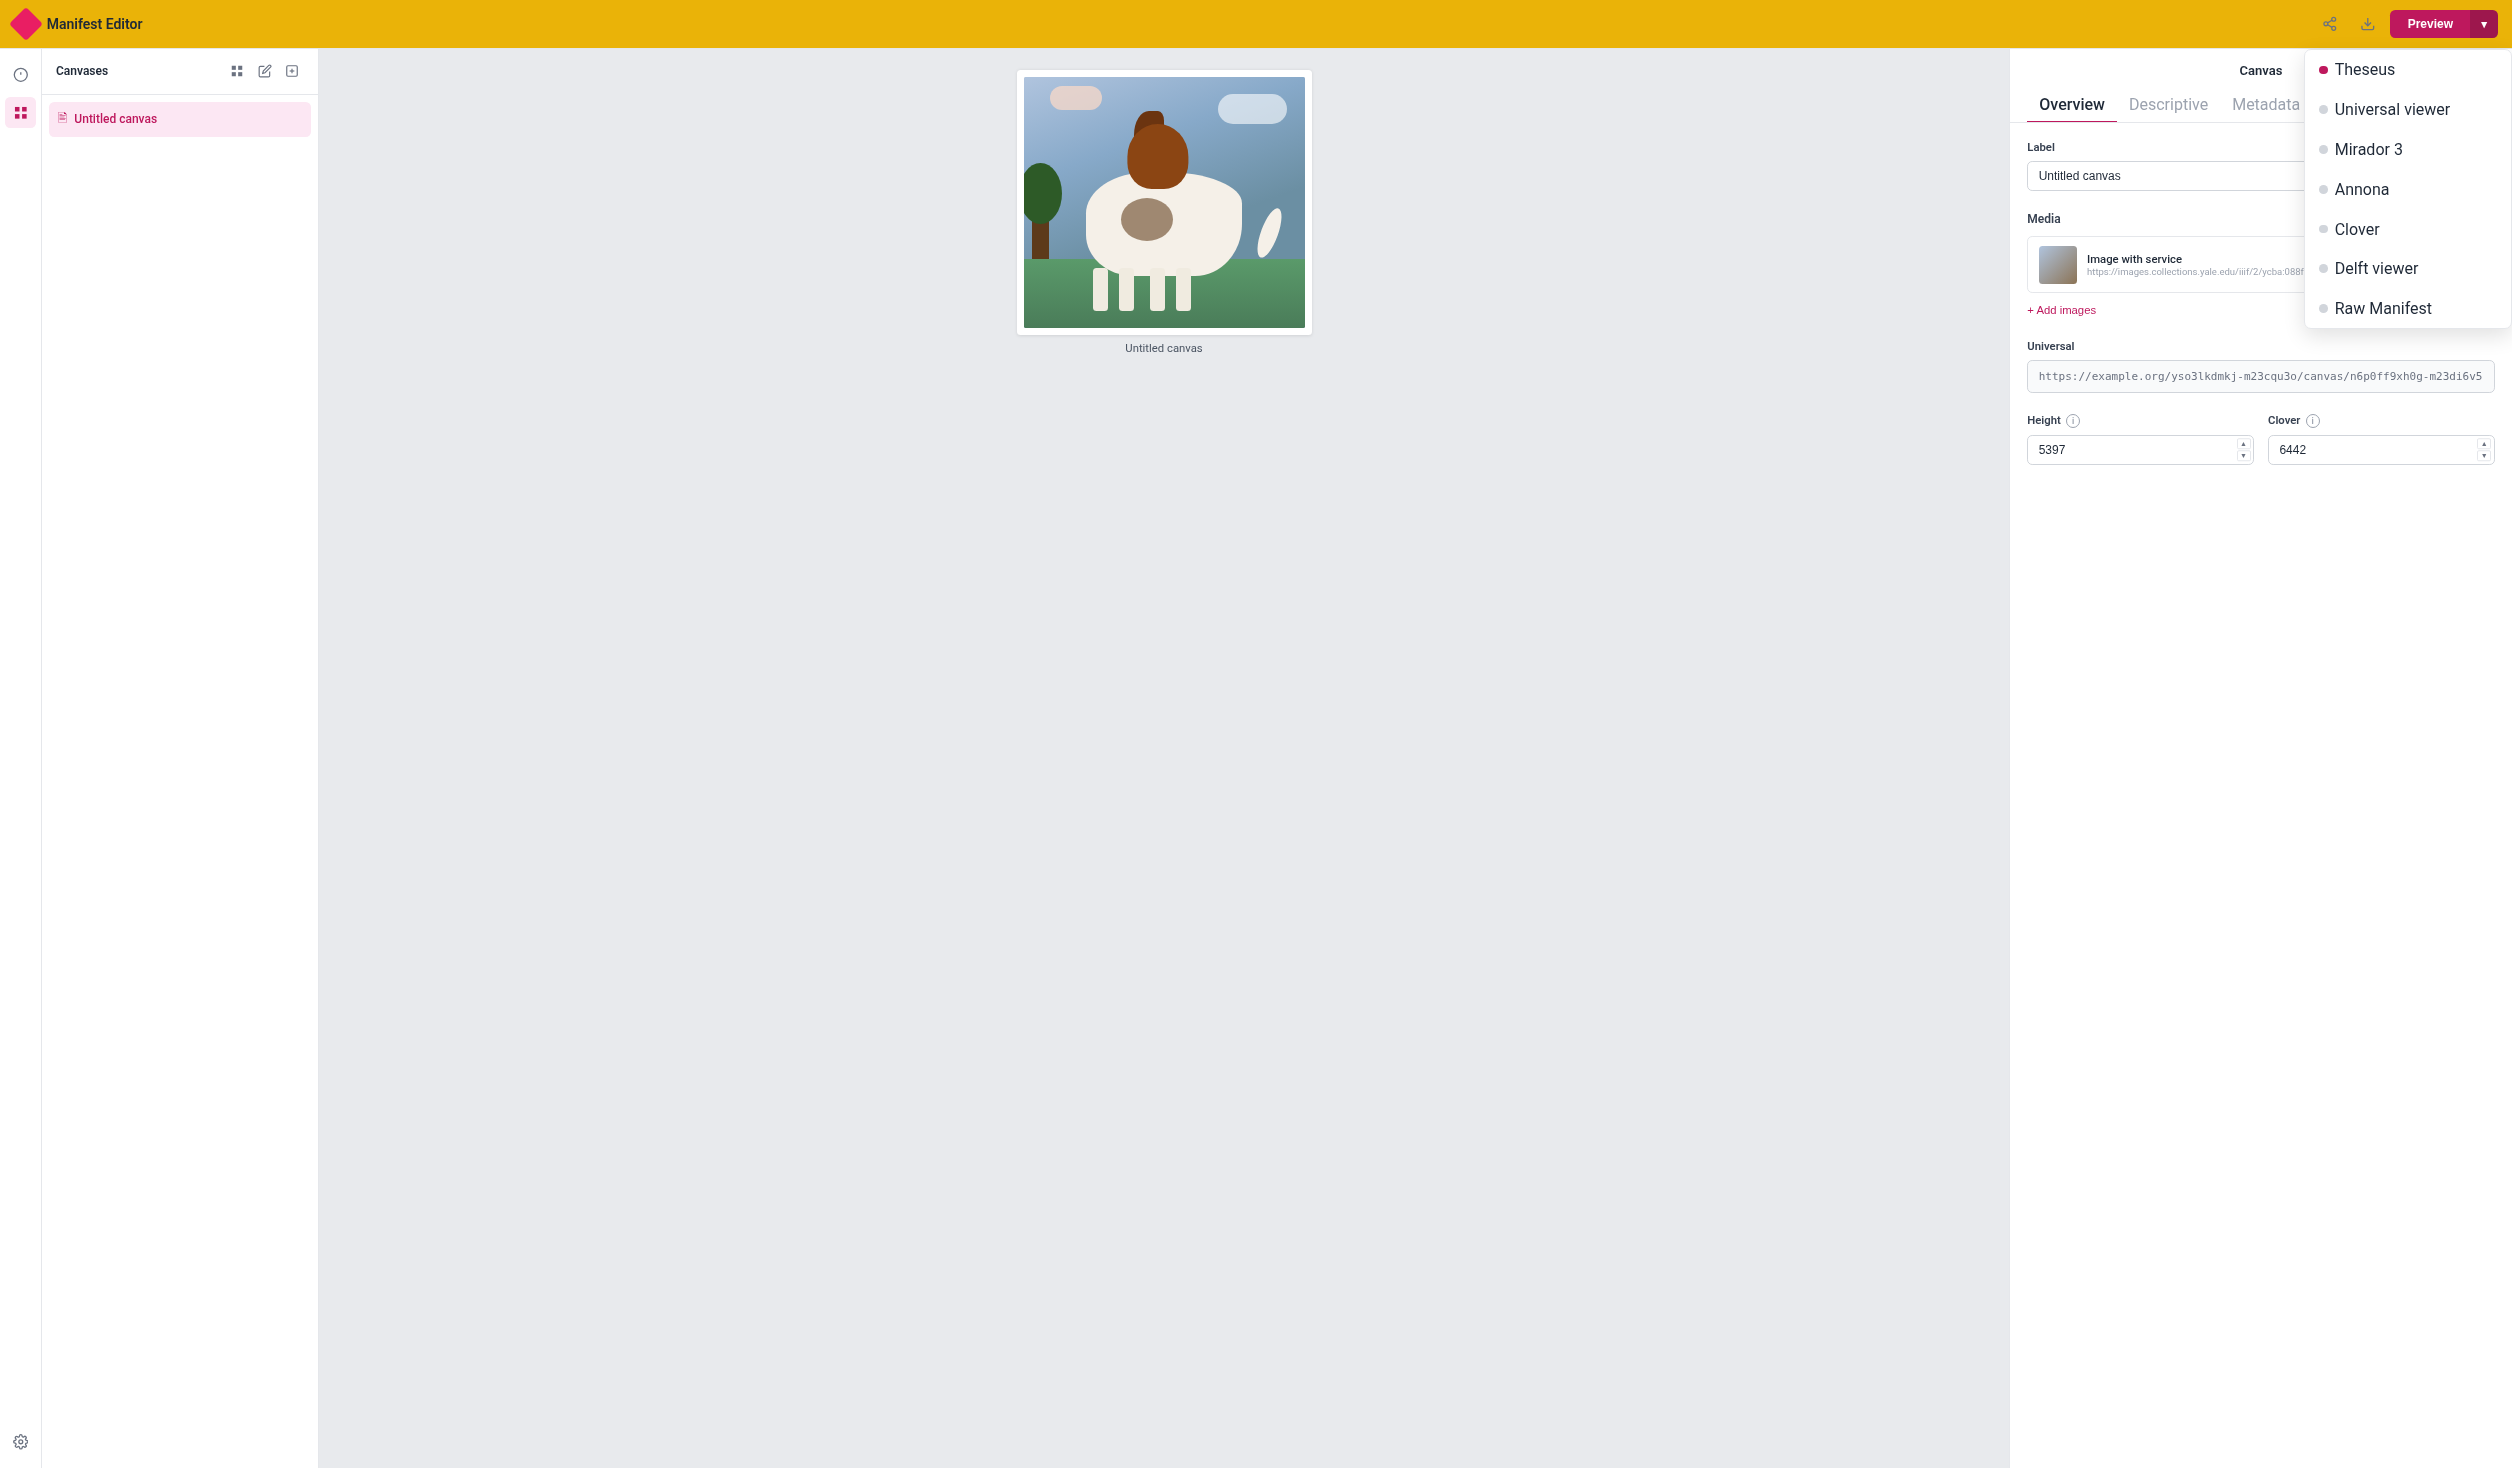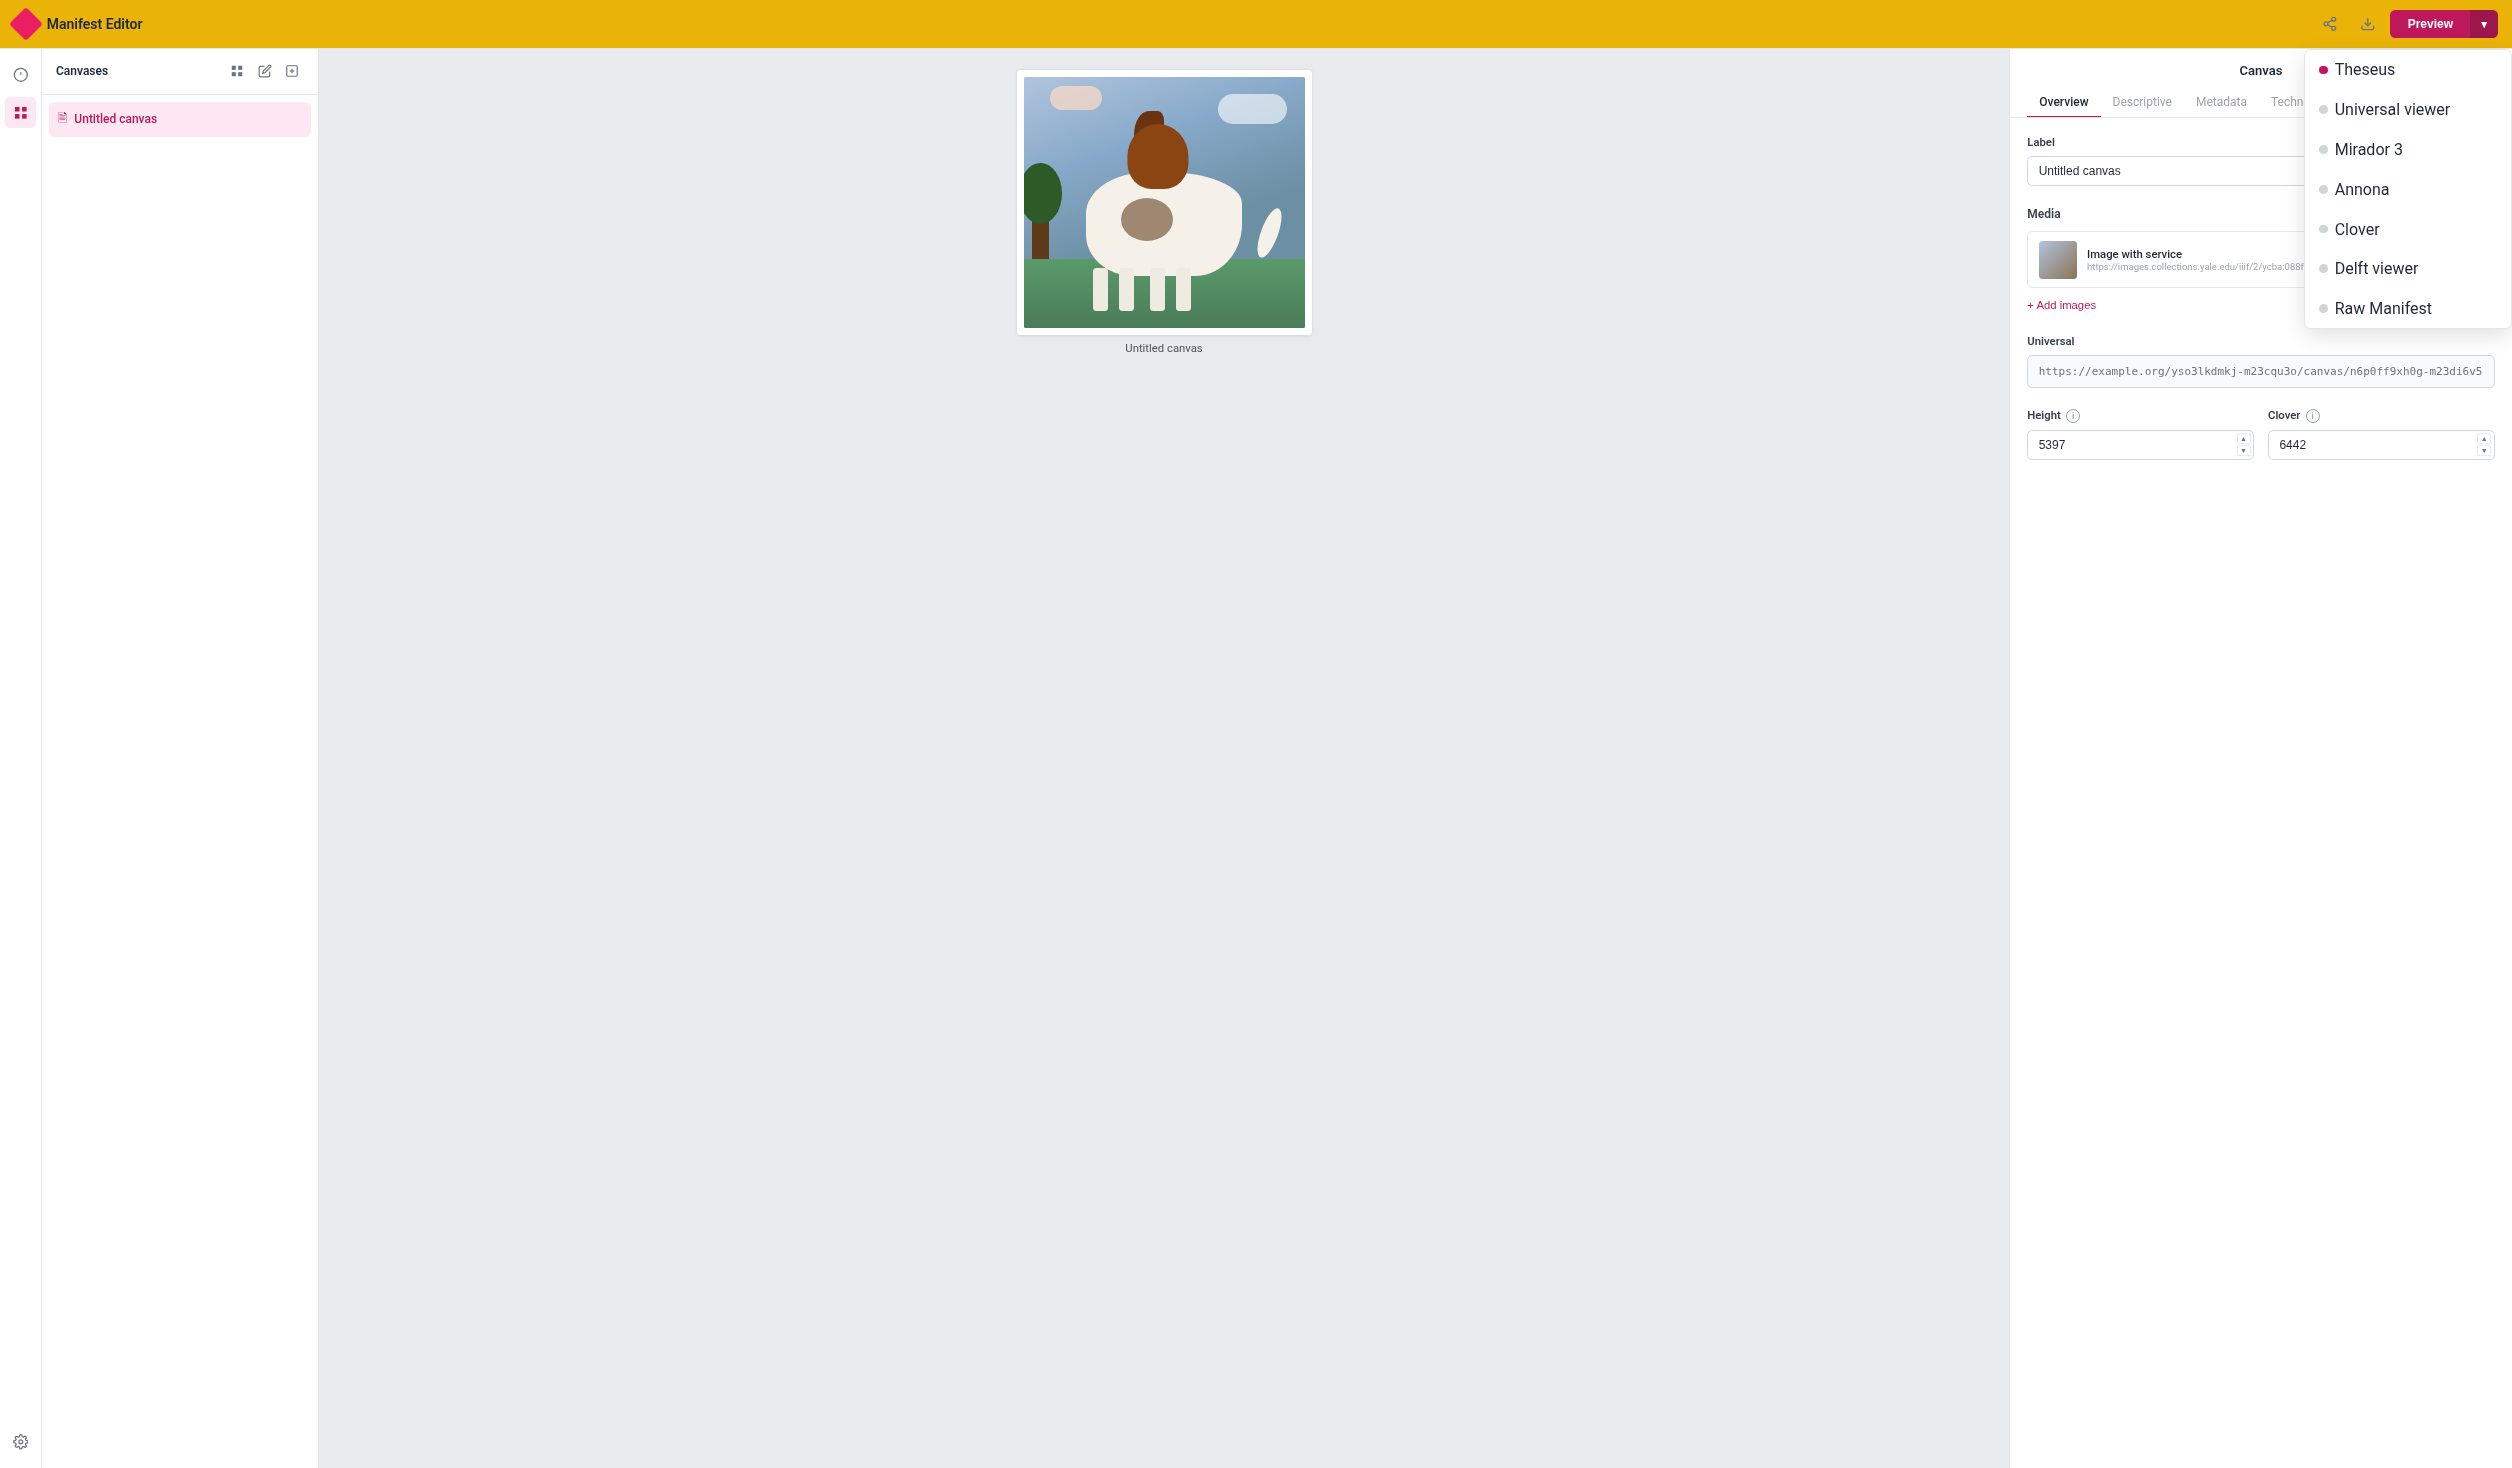--- a/index.html
+++ b/index.html
@@ -146,21 +146,21 @@
     .right-panel {
       width: 503px; background: #fff; border-left: 0.9px solid #e5e7eb;
       display: flex; flex-direction: column; overflow-y: auto;
     }
     .panel-header {
       padding: 14px 17.3px 0; border-bottom: 0.9px solid #e5e7eb;
     }
     .panel-title { font-size: 13px; font-weight: 600; color: #1f2937; margin-bottom: 10.4px; text-align: center; }
     .tabs { display: flex; gap: 0; overflow-x: auto; }
     .tab {
-      padding: 7px 12px; font-size: 12px; cursor: pointer; white-space: nowrap;
+      padding: 7px 12px; font-size: 16px; cursor: pointer; white-space: nowrap;
       border-bottom: 1.7px solid transparent; color: #9ca3af;
     }
     .tab.active { color: #1f2937; border-bottom: 1.7px solid #be185d; font-weight: 500; }
 
     .panel-body { padding: 17.3px; }
 
     .field-label {
       font-size: 11.3px; font-weight: 600; color: #374151; margin-bottom: 7px;
     }
     .field-input {

